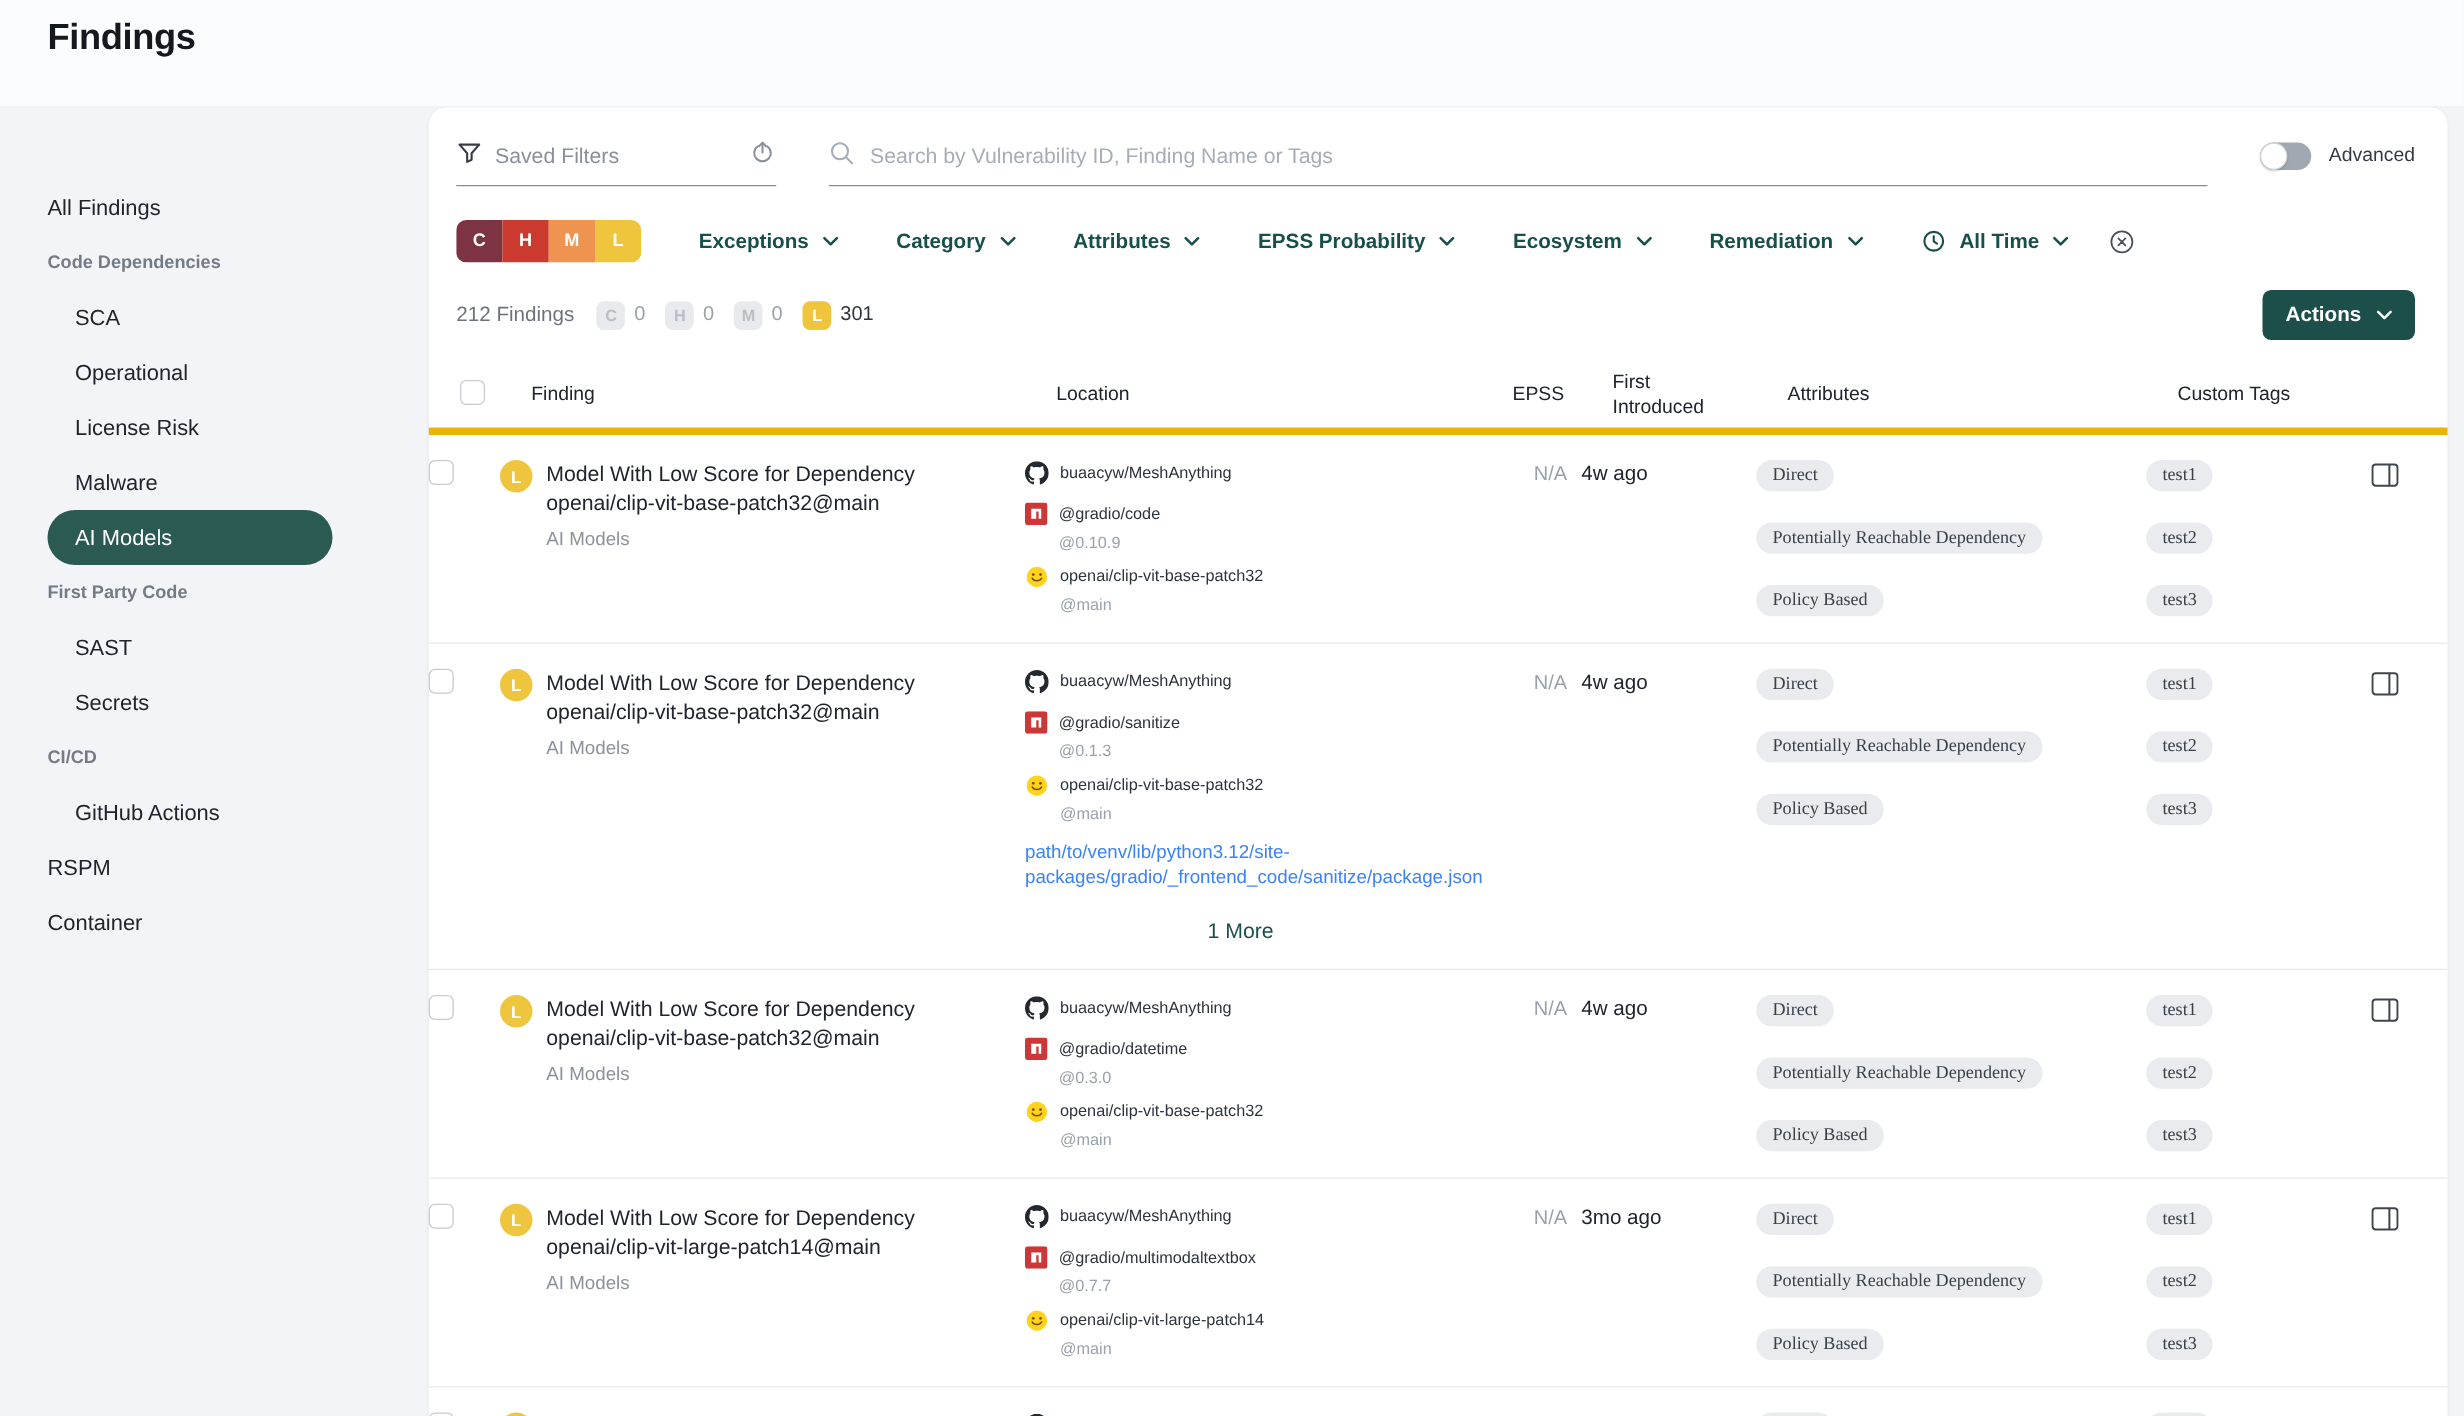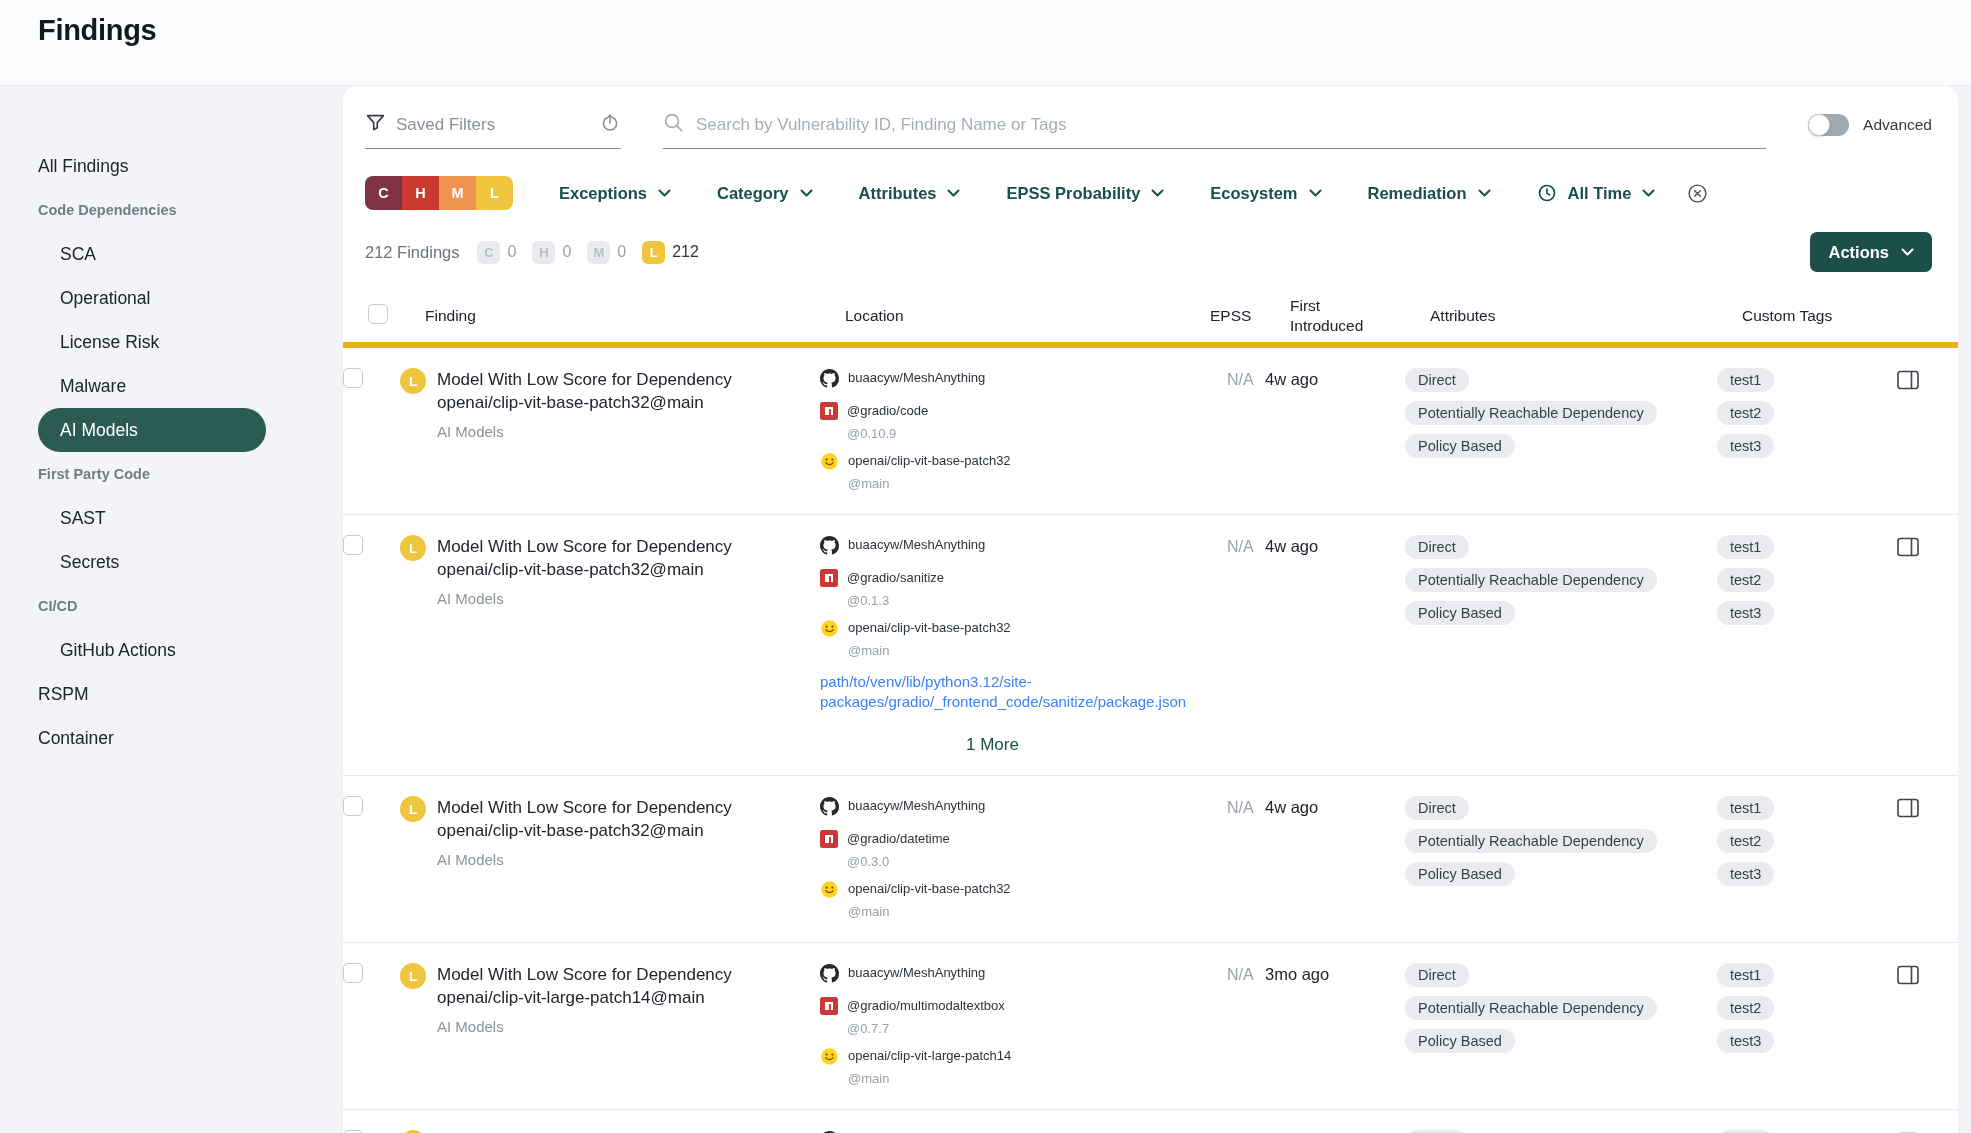--- a/index.html
+++ b/index.html
@@ -78,21 +78,21 @@
 
   .c-loc { display:flex; flex-direction:column; gap:7px; padding-right:20px; }
   .loc-entry { display:flex; gap:9px; font-size:13px; color:#2d333c; line-height:20px; }
   .loc-entry .ico { flex:none; margin-top:1px; }
   .loc-ver { color:#9aa1aa; margin-top:3px; }
   .loc-path { font-size:15px; line-height:20px; color:#3b82f6; margin-top:4px; }
   .more-link { font-size:17px; font-weight:500; color:#1d4f4a; text-align:center; margin-top:16px; cursor:pointer; }
 
   .c-epss { font-size:16px; color:#9aa1aa; padding-top:3px;margin-left:42px; }
   .c-intro { font-size:16.5px; color:#20242c; padding-top:2px; }
-  .pill-col { display:flex; flex-direction:column; align-items:flex-start; gap:9px; }
+  .pill-col { display:flex; flex-direction:column; align-items:flex-start; gap:25px;font-family:Liberation Serif, serif; }
   .pill { background:#e9ebee; border-radius:14px; padding:4px 13px; font-size:14.5px; color:#3a4049; white-space:nowrap; }
   .c-open { padding-top:2px; cursor:pointer; }
 </style>
 </head>
 <body>
 
 <div class="topbar"></div>
 <div class="page-title">Findings</div>
 
 <nav class="sidebar" id="sidebar">
@@ -221,21 +221,21 @@
           <span class="count-item">
             <span class="mini-chip">H</span>
             <span class="count-num">0</span>
           </span>
           <span class="count-item">
             <span class="mini-chip">M</span>
             <span class="count-num">0</span>
           </span>
           <span class="count-item active">
             <span class="mini-chip">L</span>
-            <span class="count-num">212</span>
+            <span class="count-num">301</span>
           </span>
         </span>
       <button class="actions-btn">
         <span>Actions</span>
         <svg width="13" height="8" viewBox="0 0 13 8" fill="none" stroke="#fff" stroke-width="2" stroke-linecap="round" stroke-linejoin="round">
             <path d="M1.5 1.5 6.5 6.5 11.5 1.5"></path>
           </svg>
       </button>
     </div>
   </div>

